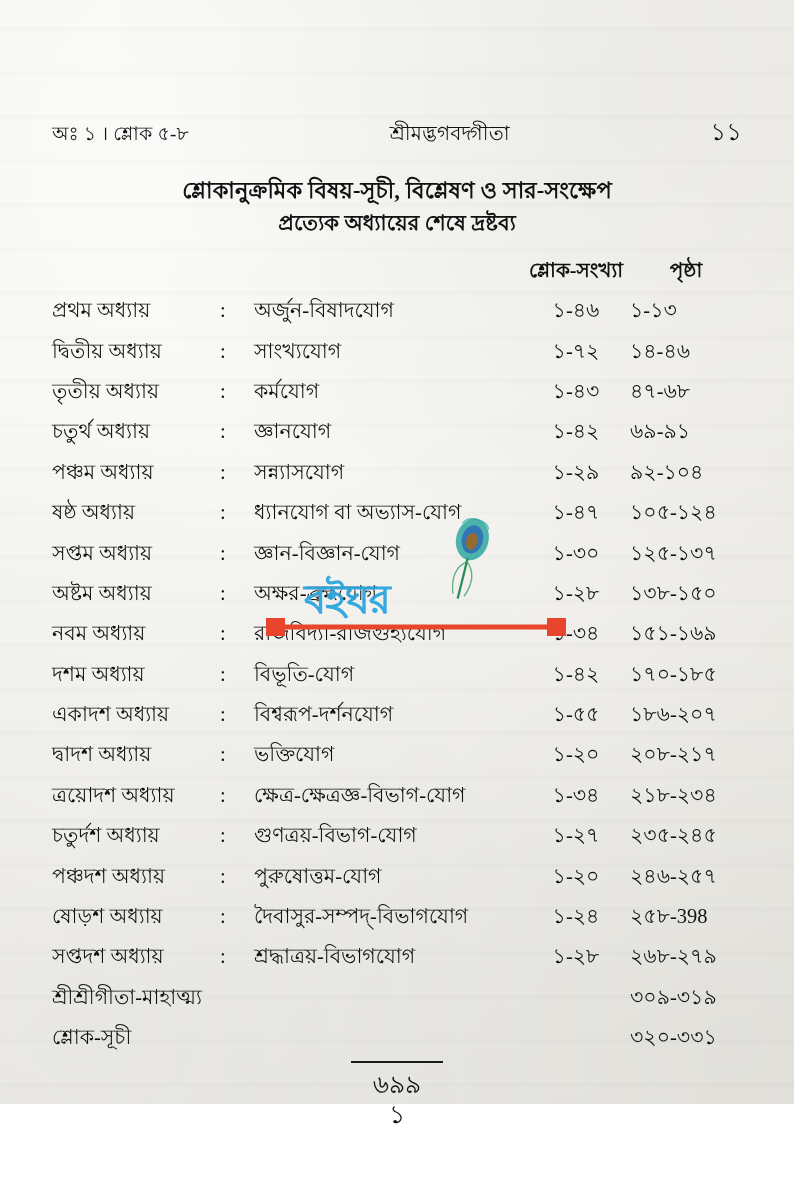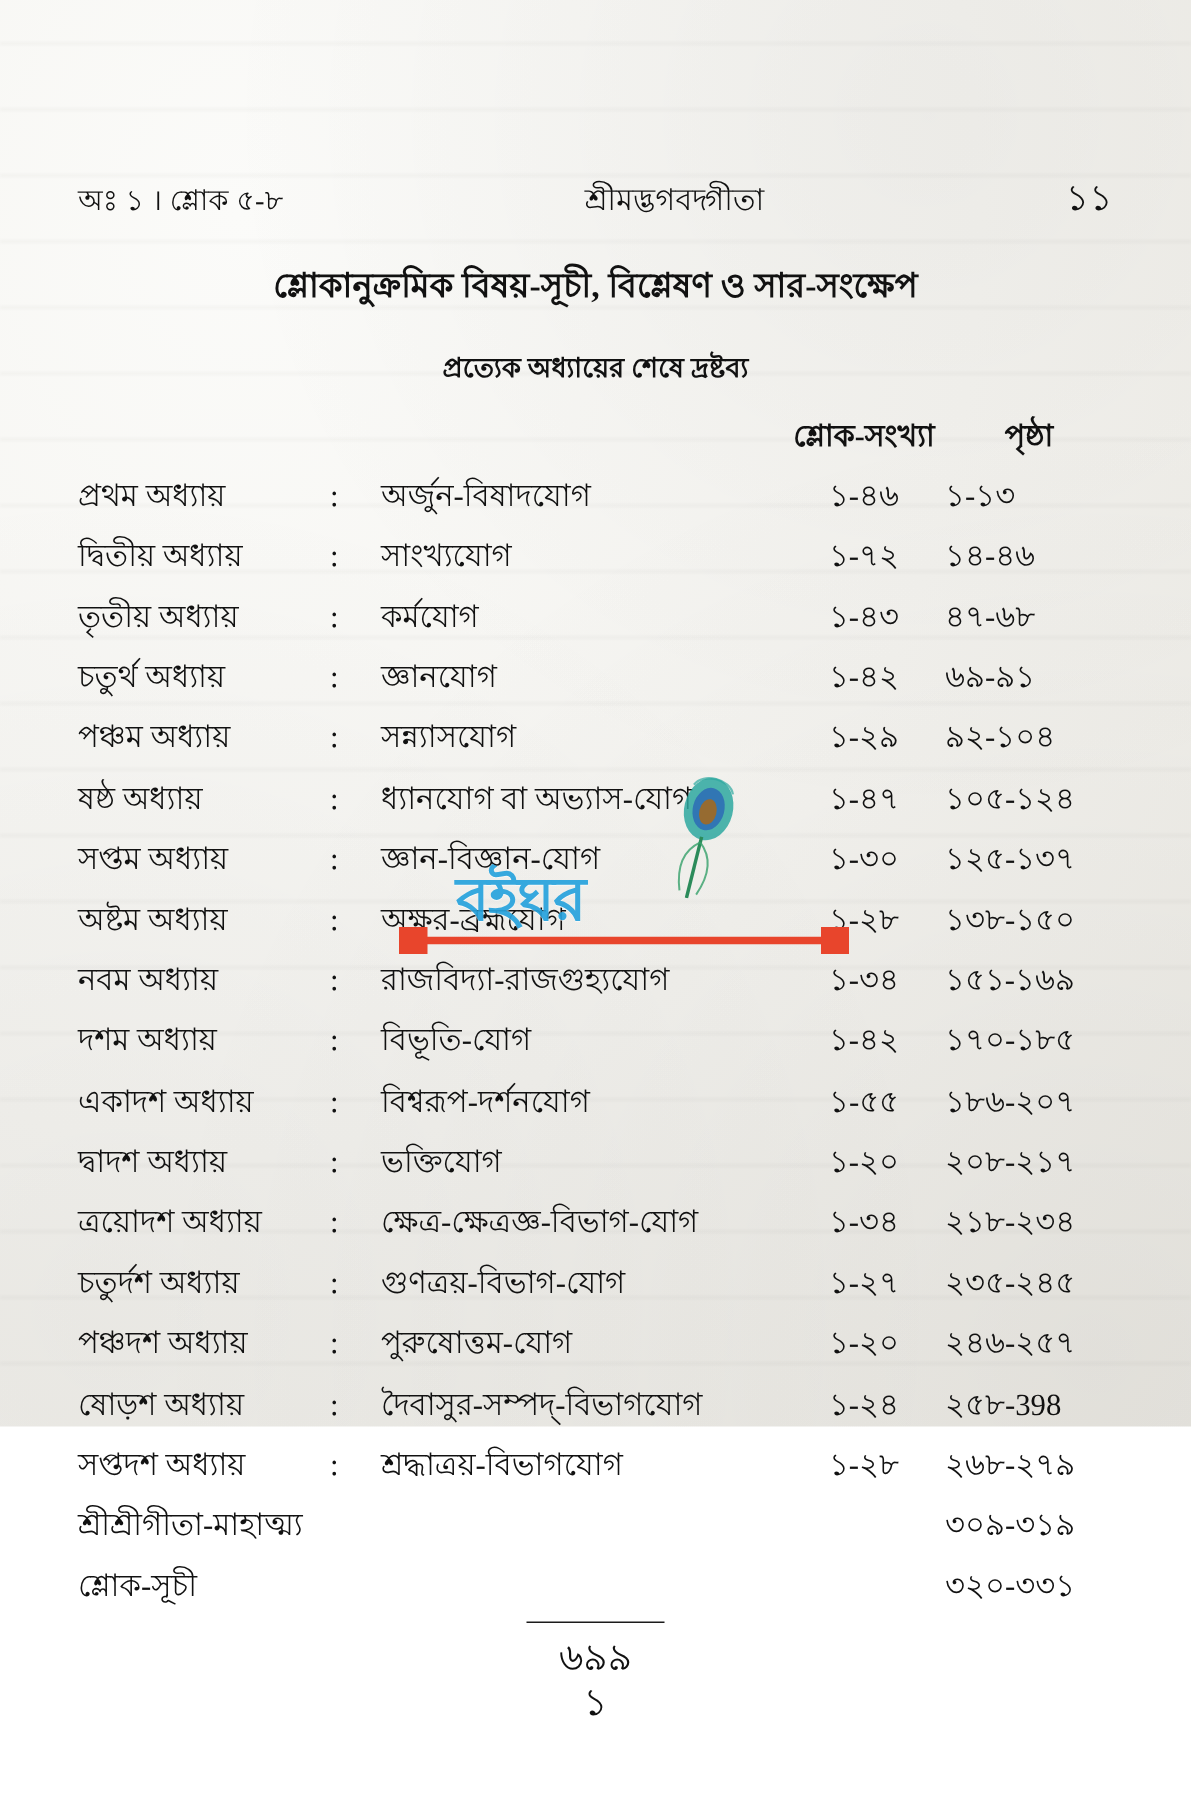--- a/index.html
+++ b/index.html
@@ -10,21 +10,21 @@
     width: 794px;
     height: 1200px;
     background: #ffffff;
     font-family: "Liberation Serif", "DejaVu Serif", serif;
     color: #111111;
     overflow: hidden;
   }
   .page {
     position: relative;
     width: 794px;
-    height: 951px;
+    height: 1104px;
     background:
       radial-gradient(ellipse at 20% 15%, #fbfbf9 0%, #f4f3ef 55%, #eceae4 100%);
     box-sizing: border-box;
     padding: 0;
   }
   
   .bleed {
     position: absolute;
     inset: 0;
     pointer-events: none;
@@ -78,21 +78,21 @@
     letter-spacing: 0.5px;
   }
   .subtitle {
     text-align: center;
     font-size: 22.5px;
     font-weight: bold;
     margin-top: 22px;
     line-height: 1.45;
     letter-spacing: 0.1px;
   }
-  .subtitle .line2 { font-size: 18px; margin-top: 24px; }
+  .subtitle .line2 { font-size: 21px; }
 
   
   table.toc {
     width: 100%;
     border-collapse: collapse;
     margin-top: 16px;
     font-size: 20.5px;
   }
   table.toc th {
     font-weight: bold;

